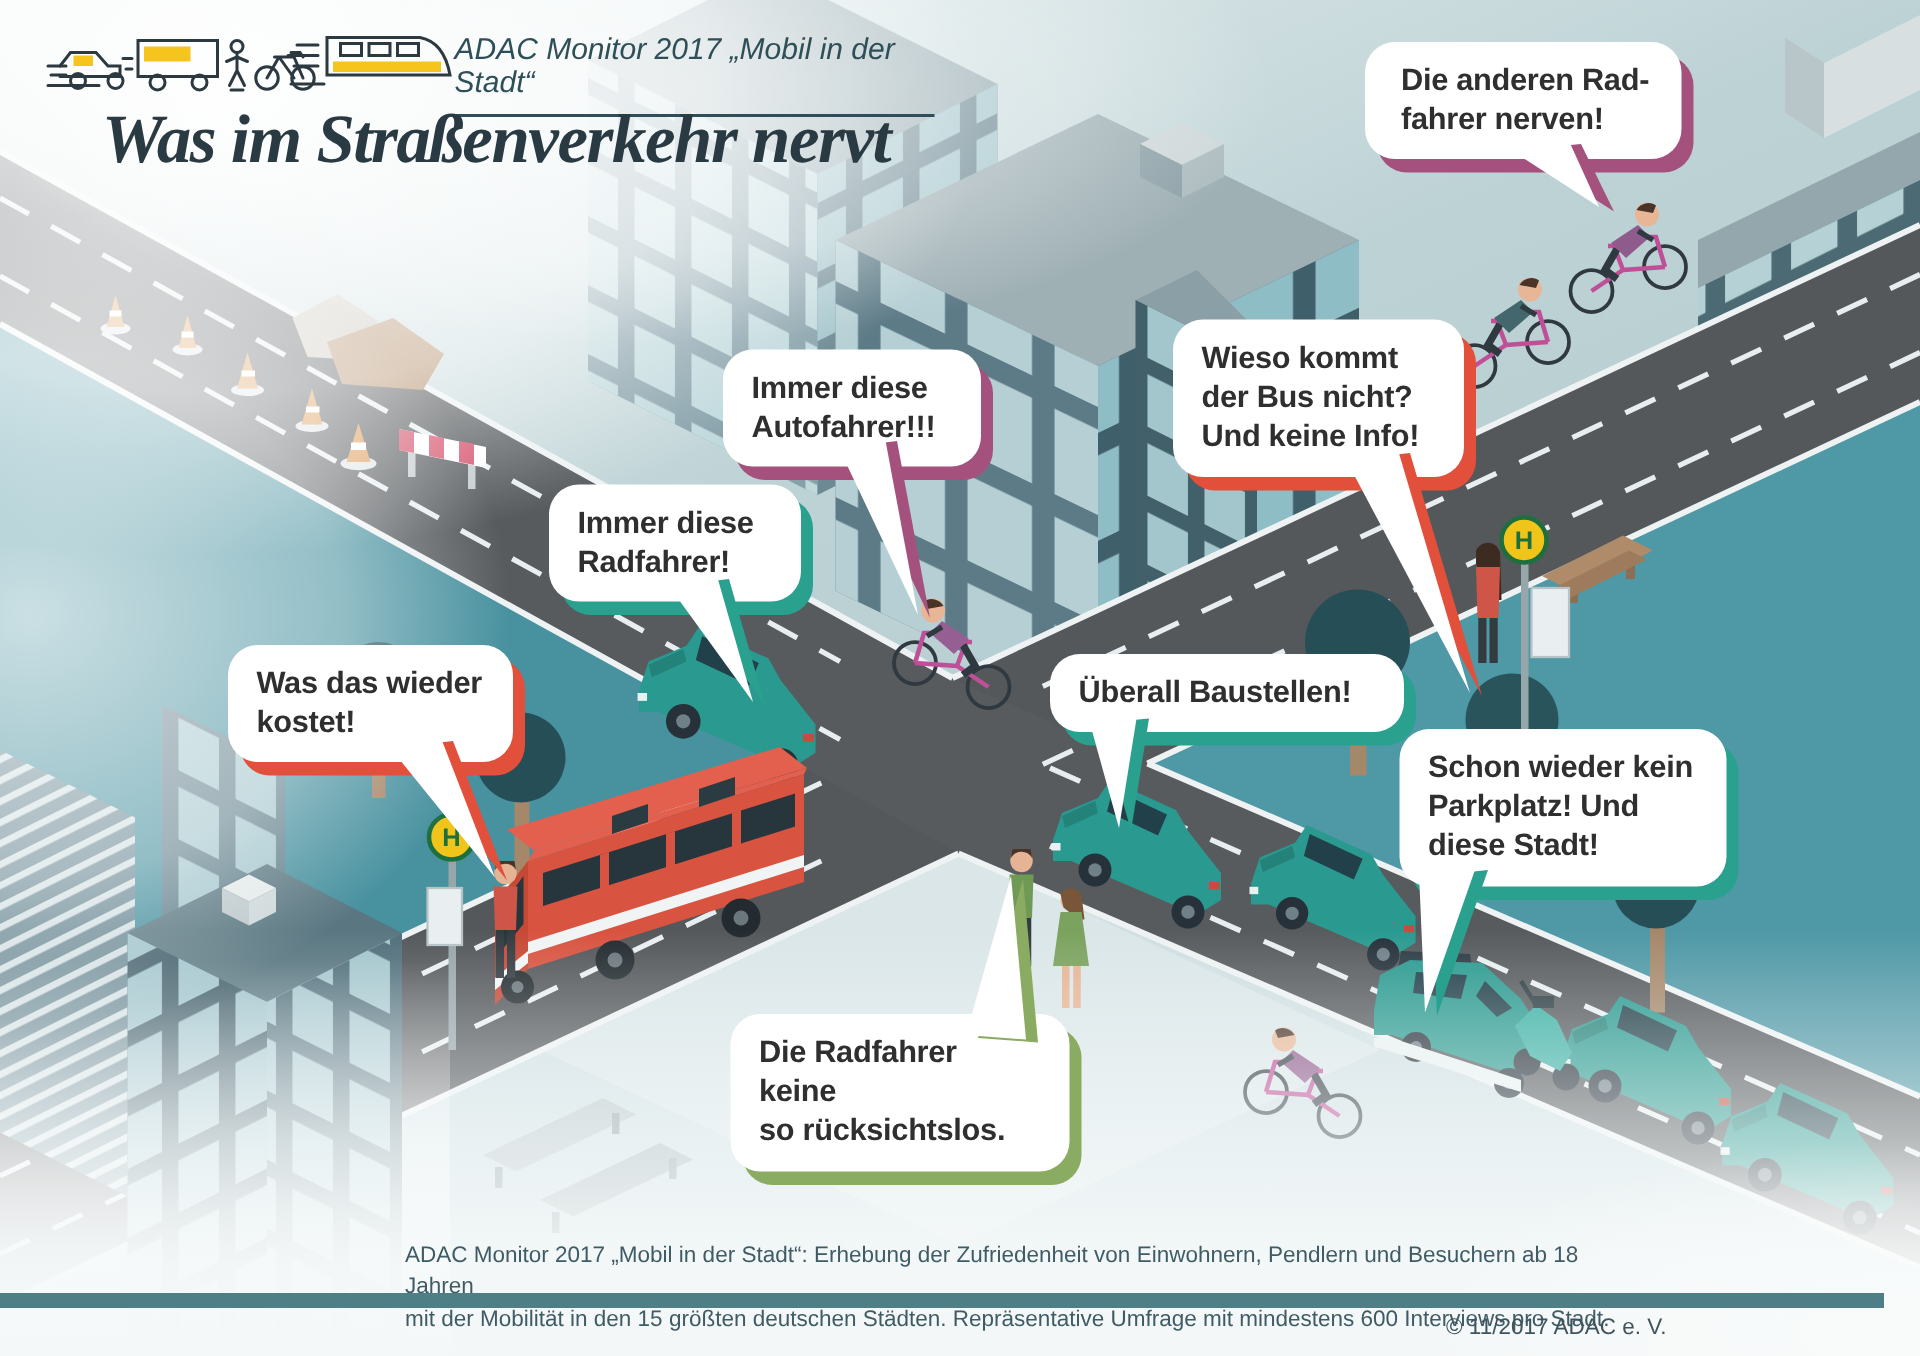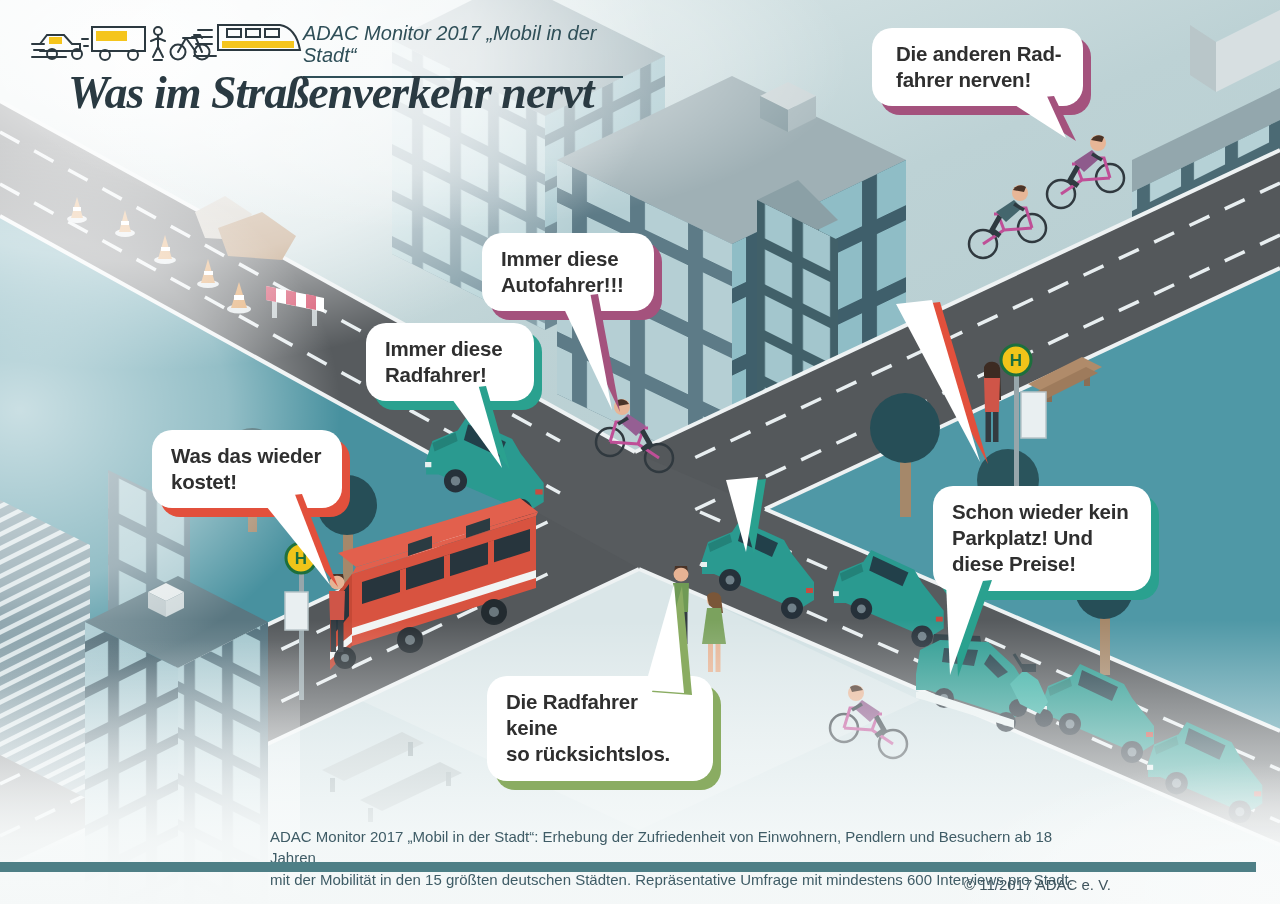--- a/index.html
+++ b/index.html
@@ -425,40 +425,48 @@
             <rect x="216" y="15" width="14" height="8"></rect>
             <rect x="235" y="15" width="14" height="8"></rect>
         <path d="M182,16 h-14 M182,23 h-20 M182,30 h-16 M186,42 h-22"></path>
       </g>
     </g>
   </svg>
 </div>
 <div class="hdr series-label" style="position: absolute; left: 303px; top: 22px; width: 320px;">ADAC Monitor 2017 „Mobil in der Stadt“</div>
 <div class="hdr page-title" style="position: absolute; left: 33px; top: 68px; margin-left: 35px;">Was im Straßenverkehr nervt</div>
 
-<div class="bubble" style="left: 872px; top: 28px; width: 168px; padding-left: 24px; --accent: #a4527d;">
+<div class="bubble" style="left: 910px; top: 28px; width: 168px; padding-left: 24px; --accent: #a4527d;">
   <p class="bubble-text">Die anderen Rad-
 fahrer nerven!</p>
+</div>
+<div class="bubble" style="left: 782px; top: 213px; width: 156px; --accent: #e2503c;">
+  <p class="bubble-text">Wieso kommt
+der Bus nicht?
+Und keine Info!</p>
 </div>
 <div class="bubble" style="left: 482px; top: 233px; width: 134px; --accent: #a4527d;">
   <p class="bubble-text">Immer diese
 Autofahrer!!!</p>
 </div>
 <div class="bubble" style="left: 366px; top: 323px; width: 130px; --accent: #2aa18f;">
   <p class="bubble-text">Immer diese
 Radfahrer!</p>
 </div>
 <div class="bubble" style="left: 152px; top: 430px; width: 152px; --accent: #e2503c;">
   <p class="bubble-text">Was das wieder
 kostet!</p>
 </div>
+<div class="bubble" style="left: 700px; top: 436px; width: 198px; --accent: #2aa18f;">
+  <p class="bubble-text">Überall Baustellen!</p>
+</div>
 <div class="bubble" style="left: 933px; top: 486px; width: 180px; --accent: #2aa18f;">
   <p class="bubble-text">Schon wieder kein
 Parkplatz! Und
-diese Preise!</p>
+diese Stadt!</p>
 </div>
 <div class="bubble" style="left: 487px; top: 676px; width: 188px; --accent: #8aac62;">
   <p class="bubble-text">Die Radfahrer keine
 so rücksichtslos.</p>
 </div>
 
 <svg class="tails" width="1280" height="904" viewBox="0 0 1280 904">
   <g>
     <polygon points="1012,100 1054,96 1076,141" style="fill: rgb(164, 82, 125);"></polygon>
     <polygon points="1004,98 1046,94 1066,138" fill="#fff"></polygon>

